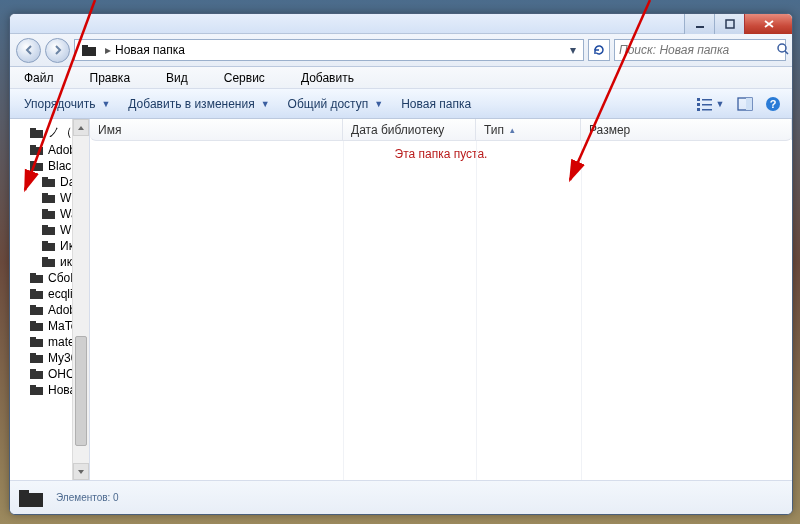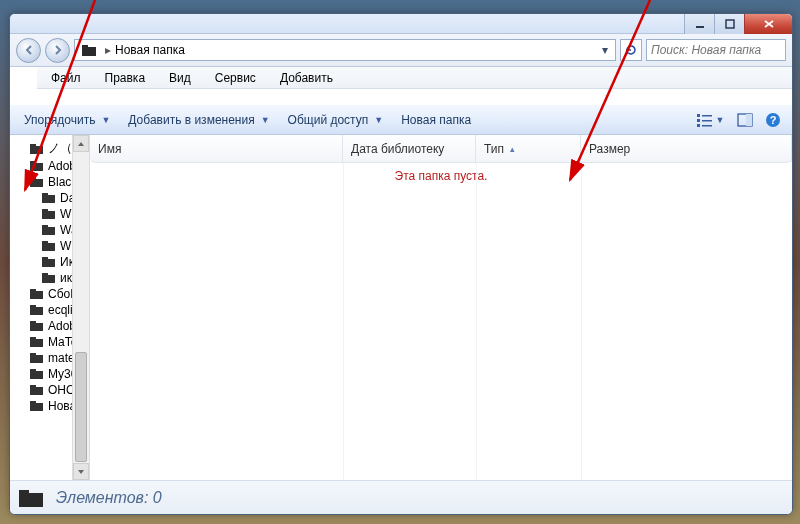--- a/index.html
+++ b/index.html
@@ -19,30 +19,30 @@
   
   .addr-row { height: 33px; background: linear-gradient(180deg, #f1f5fb 0%, #e7edf6 100%); display: flex; align-items: center; padding: 0 6px; gap: 4px; border-bottom: 1px solid #bcc9de; }
   .nav-btn { width: 25px; height: 25px; border-radius: 50%; background: radial-gradient(circle at 40% 35%, #fff 0%, #d5e0f0 50%, #b3c4de 100%); border: 1px solid #8aa0c0; display: flex; align-items: center; justify-content: center; }
   .nav-btn svg { display:block; }
   .addr-bar { flex: 1; height: 22px; border: 1px solid #9bb0cc; background: #fff; display: flex; align-items: center; padding: 0 2px; }
   .addr-bar .folder-ico { margin: 0 4px; }
   .addr-sep { color: #555; margin: 0 4px; }
   .addr-text { flex: 1; }
   .addr-drop { width: 16px; display:flex; justify-content:center; color:#3a4d6a; }
   .refresh-btn { width: 22px; height: 22px; border: 1px solid #9bb0cc; background: #fff; display:flex; align-items:center; justify-content:center; color:#1d4aa0; font-weight:bold; }
-  .search-box { width: 140px; height: 22px; border: 1px solid #9bb0cc; background: #fff; display: flex; align-items: center; padding: 0 4px; }
+  .search-box { width: 172px; height: 22px; border: 1px solid #9bb0cc; background: #fff; display: flex; align-items: center; padding: 0 4px; }
   .search-box input { border: none; outline: none; flex: 1; font-size: 12px; font-style: italic; color: #888; background: transparent; }
   .search-box .mag { color: #3a5ea0; }
 
   
-  .menubar { height: 22px; background: linear-gradient(180deg, #f7f9fc 0%, #eef2f8 100%); display: flex; align-items: center; padding: 6px 6px; border-bottom: 1px solid #d6ddeb; gap: 8px; margin-left: 27px; }
+  .menubar { height: 22px; background: linear-gradient(180deg, #f7f9fc 0%, #eef2f8 100%); display: flex; align-items: center; padding: 6px 6px; border-bottom: 1px solid #d6ddeb; gap: 20px; }
   .menubar span { padding: 2px 8px; cursor: default; }
 
   
-  .toolbar { height: 30px; background: linear-gradient(180deg, #f3f8ff 0%, #e3edfb 55%, #d3e1f6 100%); display: flex; align-items: center; padding: 0 6px; border-bottom: 1px solid #bcc9de; gap: 2px; margin-top: 16px; }
+  .toolbar { height: 30px; background: linear-gradient(180deg, #f3f8ff 0%, #e3edfb 55%, #d3e1f6 100%); display: flex; align-items: center; padding: 0 6px; border-bottom: 1px solid #bcc9de; gap: 2px; }
   .tb-btn { display: flex; align-items: center; gap: 4px; padding: 3px 8px; color: #1f3d66; cursor: default; }
   .tb-btn .dd { font-size: 9px; color: #3a5ea0; margin-left: 2px; }
   .tb-spacer { flex: 1; }
   .tb-iconbtn { width: 26px; height: 22px; display:flex; align-items:center; justify-content:center; }
   .tb-iconbtn.view { width: 40px; border: 1px solid transparent; }
   .tb-iconbtn svg { display:block; }
 
   
   .explorer-body { flex: 1; display: flex; min-height: 0; }
   .sidebar { width: 80px; border-right: 1px solid #d6ddeb; background: #fff; position: relative; overflow: hidden; }
@@ -50,32 +50,32 @@
   .tree .item { display: flex; align-items: center; gap: 4px; padding: 1px 0 1px 20px; white-space: nowrap; overflow: hidden; font-size: 12px; }
   .tree .item.indent { padding-left: 32px; }
   .tree .item svg { flex-shrink: 0; }
   .vscroll { position: absolute; right: 0; top: 0; bottom: 0; width: 17px; background: #f0f0f0; border-left: 1px solid #dcdcdc; }
   .vscroll .arrow { height: 17px; background: #e4e4e4; border: 1px solid #cfcfcf; display:flex; align-items:center; justify-content:center; }
   .vscroll .track { position: absolute; top: 17px; bottom: 17px; left: 0; right: 0; }
   .vscroll .thumb { position: absolute; left: 2px; right: 2px; top: 200px; height: 110px; background: #cfcfcf; border: 1px solid #b0b0b0; border-radius: 2px; }
   .vscroll .arrow.bottom { position: absolute; bottom: 0; left: 0; right: 0; }
 
   .listpane { flex: 1; display: flex; flex-direction: column; }
-  .col-headers { height: 28px; display: flex; border-bottom: 1px solid #e0e4ec; background: linear-gradient(180deg,#fdfefe 0%,#f3f5f9 100%); border-radius: 6px; }
+  .col-headers { height: 22px; display: flex; border-bottom: 1px solid #e0e4ec; background: linear-gradient(180deg,#fdfefe 0%,#f3f5f9 100%); border-radius: 6px; }
   .col { display: flex; align-items: center; padding: 0 8px; border-right: 1px solid #e0e4ec; font-size: 12px; color: #333; }
   .col .sort { margin-left: 6px; color: #5a7ab0; font-size: 9px; }
   .list-content { flex: 1; display: flex; align-items: flex-start; justify-content: center; padding-top: 6px; color: #b91c1c; font-size: 12px; position: relative; }
   .list-content::after { content:""; position:absolute; left:253px; top:0; bottom:0; width:1px; background:#f0f2f6; }
   .list-content::before { content:""; position:absolute; left:386px; top:0; bottom:0; width:1px; background:#f0f2f6; }
   .grid-line3 { position:absolute; left:491px; top:0; bottom:0; width:1px; background:#f0f2f6; }
 
   
   .statusbar { height: 34px; border-top: 1px solid #d6ddeb; background: linear-gradient(180deg,#f3f7fc 0%,#e8eef7 100%); display: flex; align-items: center; padding: 0 8px; gap: 10px; }
   .statusbar .big-folder { width: 28px; height: 22px; }
-  .statusbar .txt { color: #4d6a8f; font-size: 16px; font-style: italic; }
+  .statusbar .txt { color: #4d6a8f; font-size: 10px; }
 
   
   .arrows { position: absolute; inset: 0; pointer-events: none; }
 
   
   .folder-svg rect { fill:#333; }
 </style>
 </head>
 <body>
 

